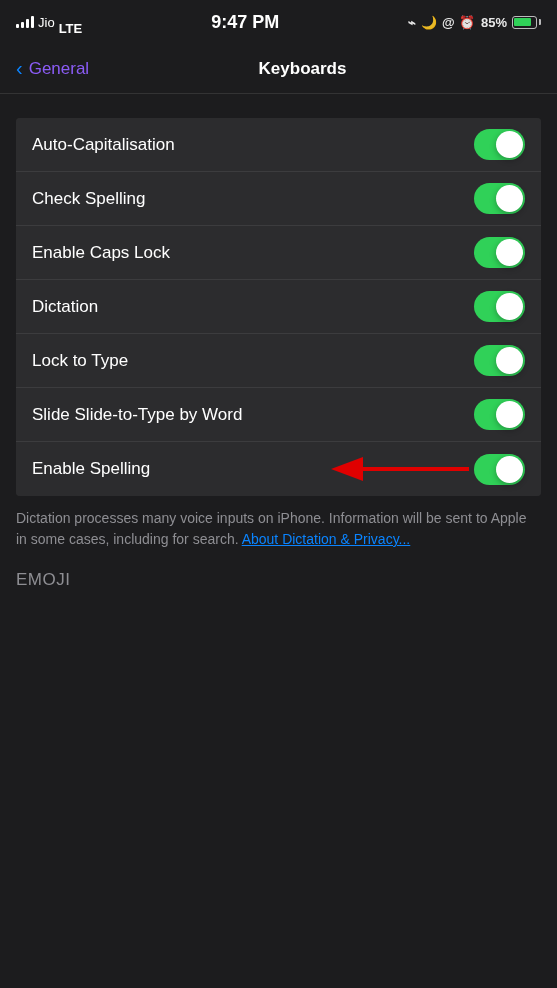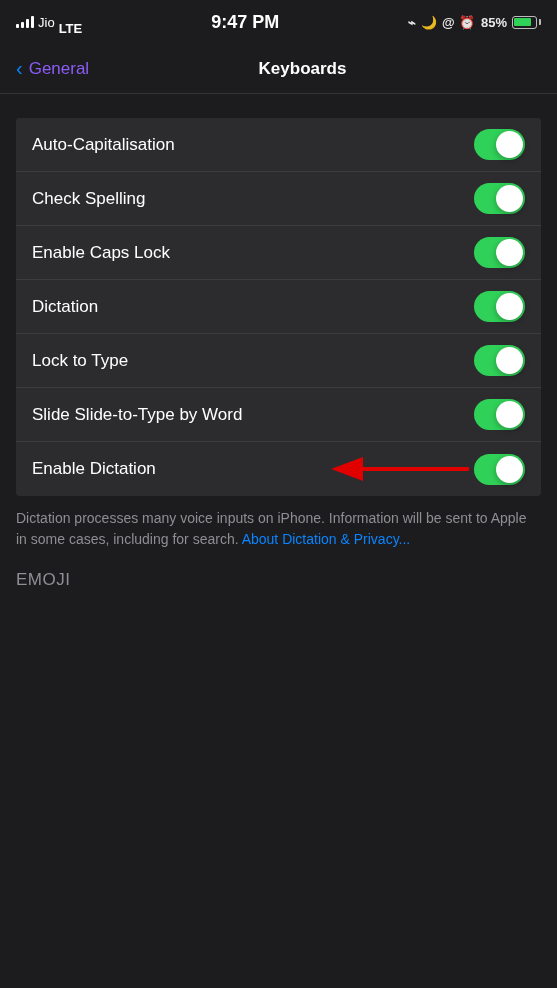--- a/index.html
+++ b/index.html
@@ -231,20 +231,21 @@
     
     .footer-text {
       margin: 12px 16px 0;
       font-size: 14px;
       color: #8e8e93;
       line-height: 1.5;
     }
 
     .footer-link {
       color: #0a84ff;
+      text-decoration: underline;
     }
 
     
     .status-icon {
       font-size: 13px;
       opacity: 0.9;
     }
 
     
     .bottom-section-label {
@@ -333,21 +334,21 @@
     </div>
 
     <div class="settings-row">
       <span class="row-label">Slide Slide-to-Type by Word</span>
       <div class="toggle on">
         <div class="toggle-thumb"></div>
       </div>
     </div>
 
     <div class="settings-row arrow-annotation">
-      <span class="row-label">Enable Dictation</span>
+      <span class="row-label">Enable Spelling</span>
 
       <svg class="red-arrow" viewBox="0 0 160 40" xmlns="http://www.w3.org/2000/svg">
 
         <defs>
           <marker id="arrowhead" markerWidth="8" markerHeight="8" refX="6" refY="3" orient="auto">
             <polygon points="0 0, 8 3, 0 6" fill="#e00000"></polygon>
           </marker>
         </defs>
         <line x1="150" y1="20" x2="20" y2="20" stroke="#e00000" stroke-width="4" marker-end="url(#arrowhead)"></line>
       </svg>

